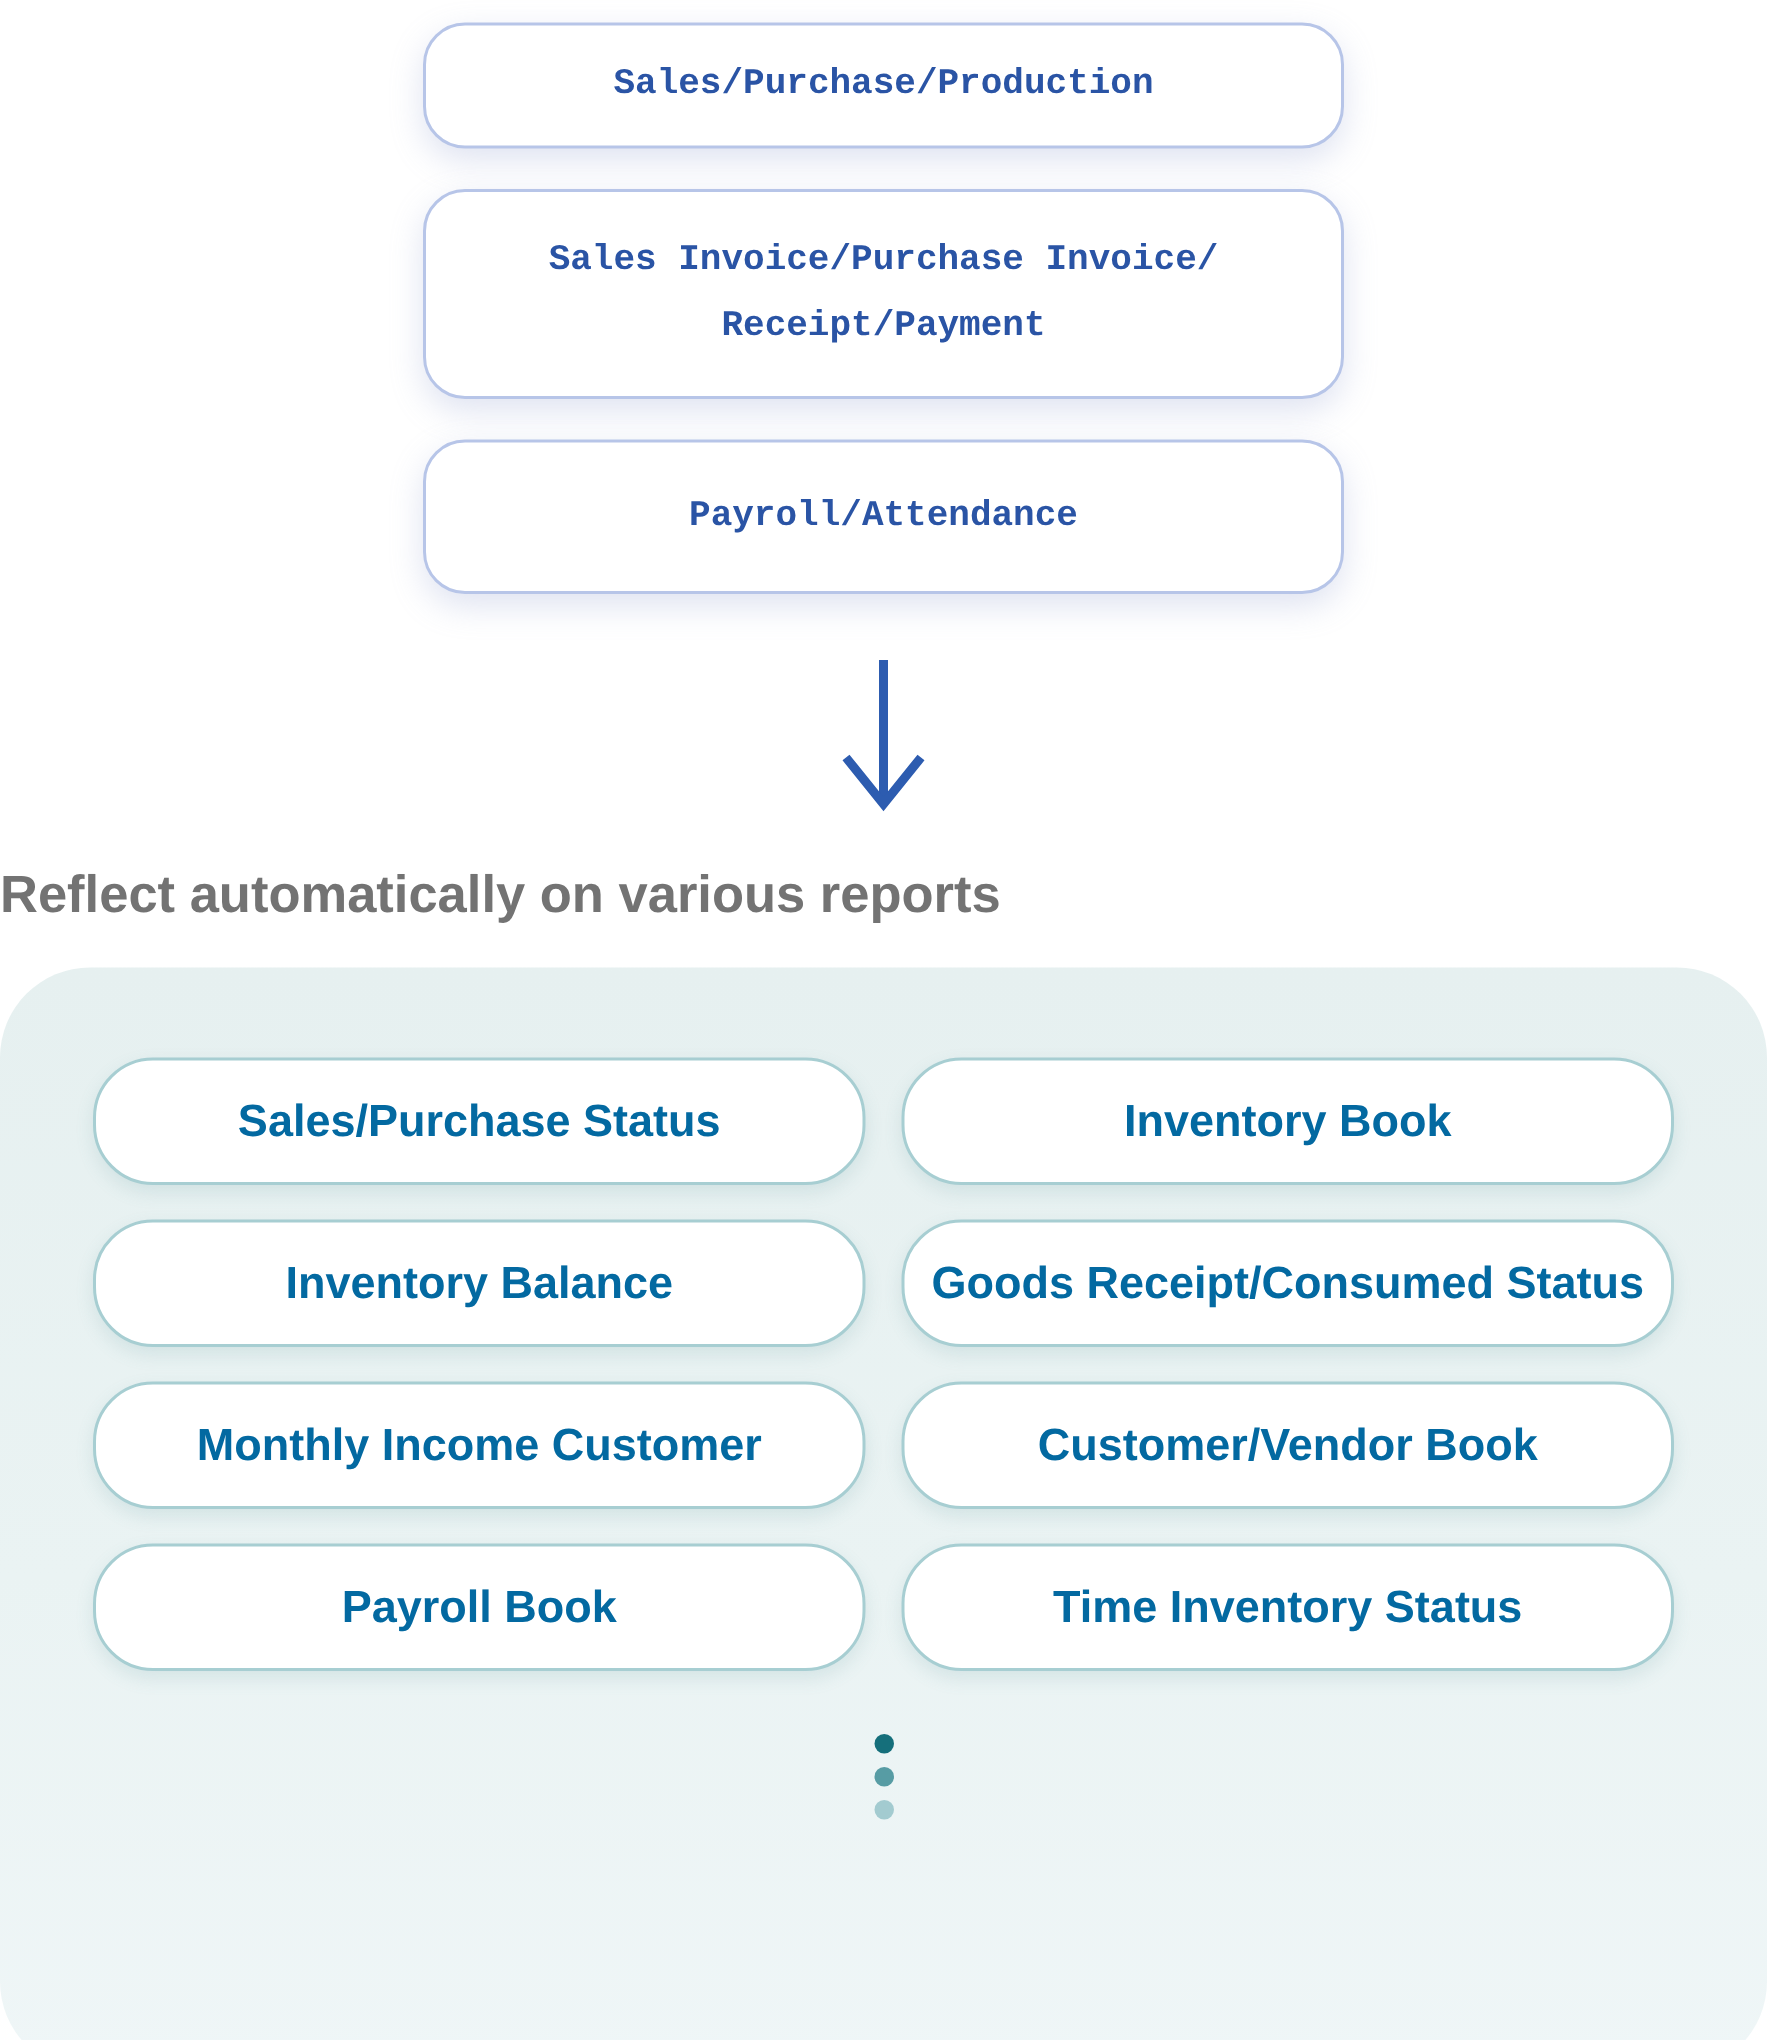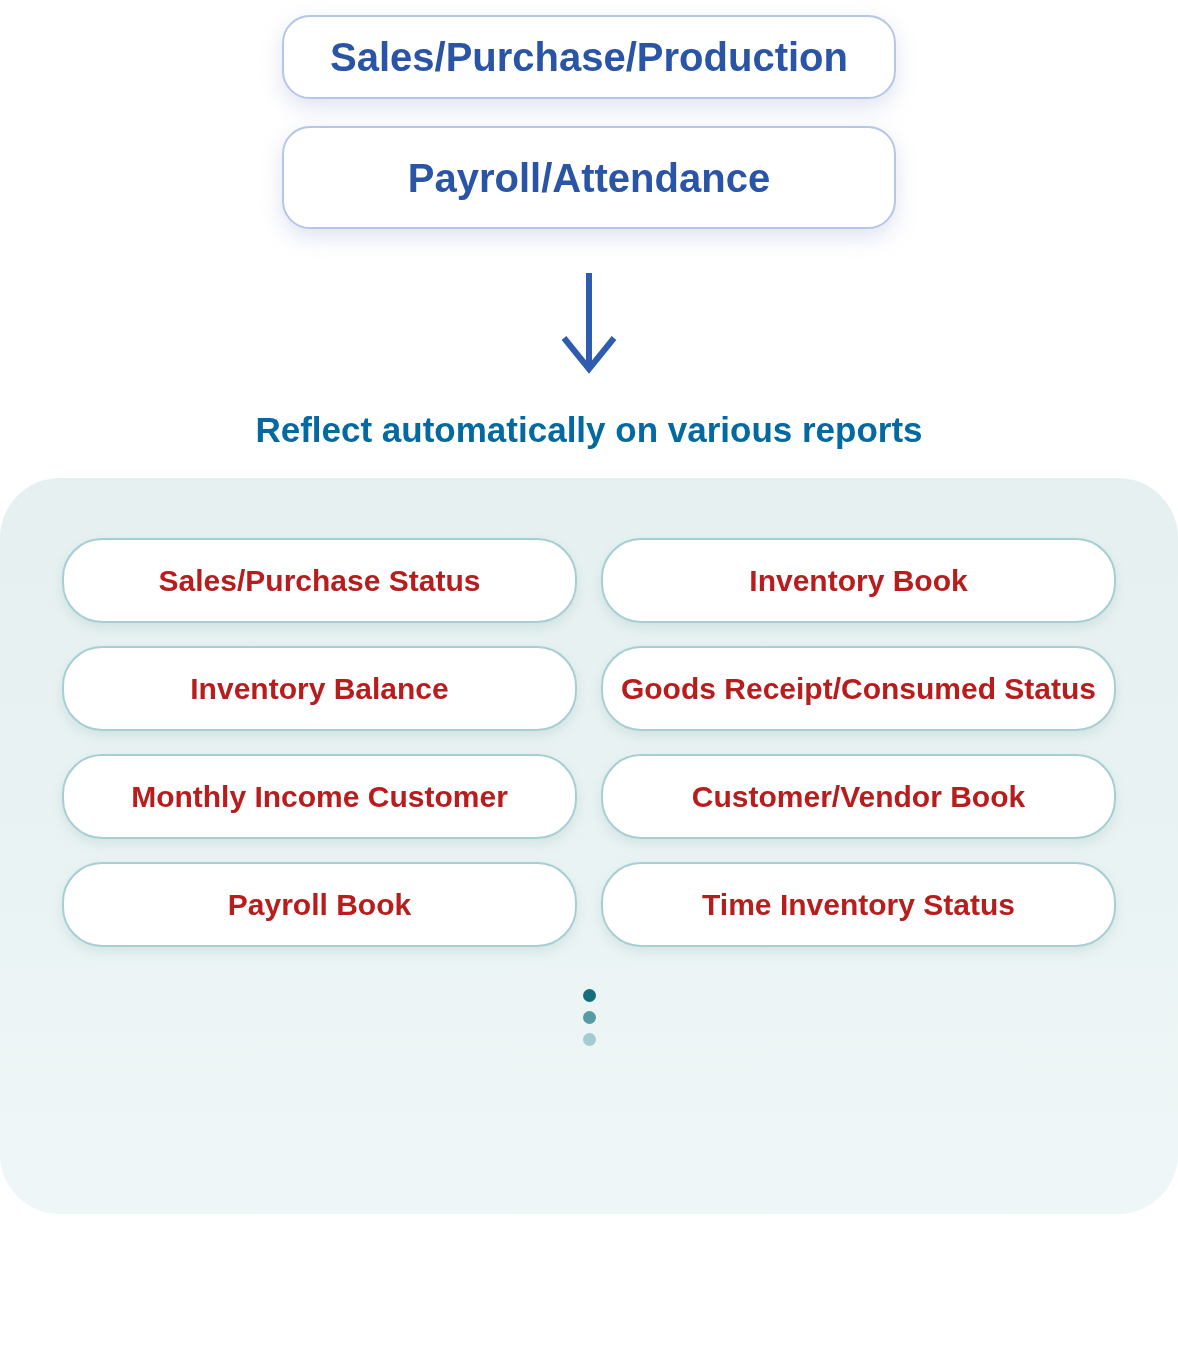--- a/index.html
+++ b/index.html
@@ -20,37 +20,38 @@
     box-sizing:border-box;
     width:100%;
     background:#ffffff;
     border:2px solid #b7c5e8;
     border-radius:28px;
     box-shadow:0 8px 22px rgba(148,163,210,0.30);
     display:flex;align-items:center;justify-content:center;
     text-align:center;
     color:#2a54a5;
     font-weight:bold;
-    font-size:40px;
+    font-size:24px;
     line-height:44px;
     white-space:pre-line;
+    font-family:Liberation Mono, monospace;
   }
   .src-box.h1{height:84px;}
   .src-box.h2{height:140px;}
   .src-box.h3{height:103px;}
   
   .arrow-wrap{
     width:62px;height:106px;
     margin:41px auto 0;
   }
   
   .heading{
     margin:30px 0 0;
-    text-align:center;
-    color:#0369a1;
+    text-align:left;
+    color:#737373;
     font-weight:bold;
     font-size:35px;
     line-height:48px;
   }
   
   .panel{
     box-sizing:border-box;
     margin-top:24px;
     width:1178px;height:736px;
     border-radius:60px;
@@ -64,21 +65,21 @@
     row-gap:23px;
   }
   .pill{
     box-sizing:border-box;
     height:85px;
     background:#ffffff;
     border:2.5px solid #a7ced2;
     border-radius:40px;
     box-shadow:0 5px 12px rgba(96,148,153,0.16);
     display:flex;align-items:center;justify-content:center;
-    color:#b91c1c;
+    color:#0369a1;
     font-weight:bold;
     font-size:30px;
     white-space:nowrap;
     padding:0 10px;
   }
   
   .dots{
     margin-top:42px;
     display:flex;flex-direction:column;align-items:center;gap:9px;
   }
@@ -87,20 +88,22 @@
   .dot.d2{background:#579ca4;}
   .dot.d3{background:#a3cbd0;}
 </style>
 </head>
 <body>
 
 <div class="page">
 
   <div class="top-stack">
     <div class="src-box h1">Sales/Purchase/Production</div>
+    <div class="src-box h2">Sales Invoice/Purchase Invoice/
+Receipt/Payment</div>
     <div class="src-box h3">Payroll/Attendance</div>
   </div>
 
   <div class="arrow-wrap">
     <svg width="62" height="106" viewBox="0 0 62 106">
       <line x1="31" y1="3" x2="31" y2="96" stroke="#2d5cb0" stroke-width="6"></line>
       <polyline points="6,68 31,99 56,68" fill="none" stroke="#2d5cb0" stroke-width="6"></polyline>
     </svg>
   </div>
 

